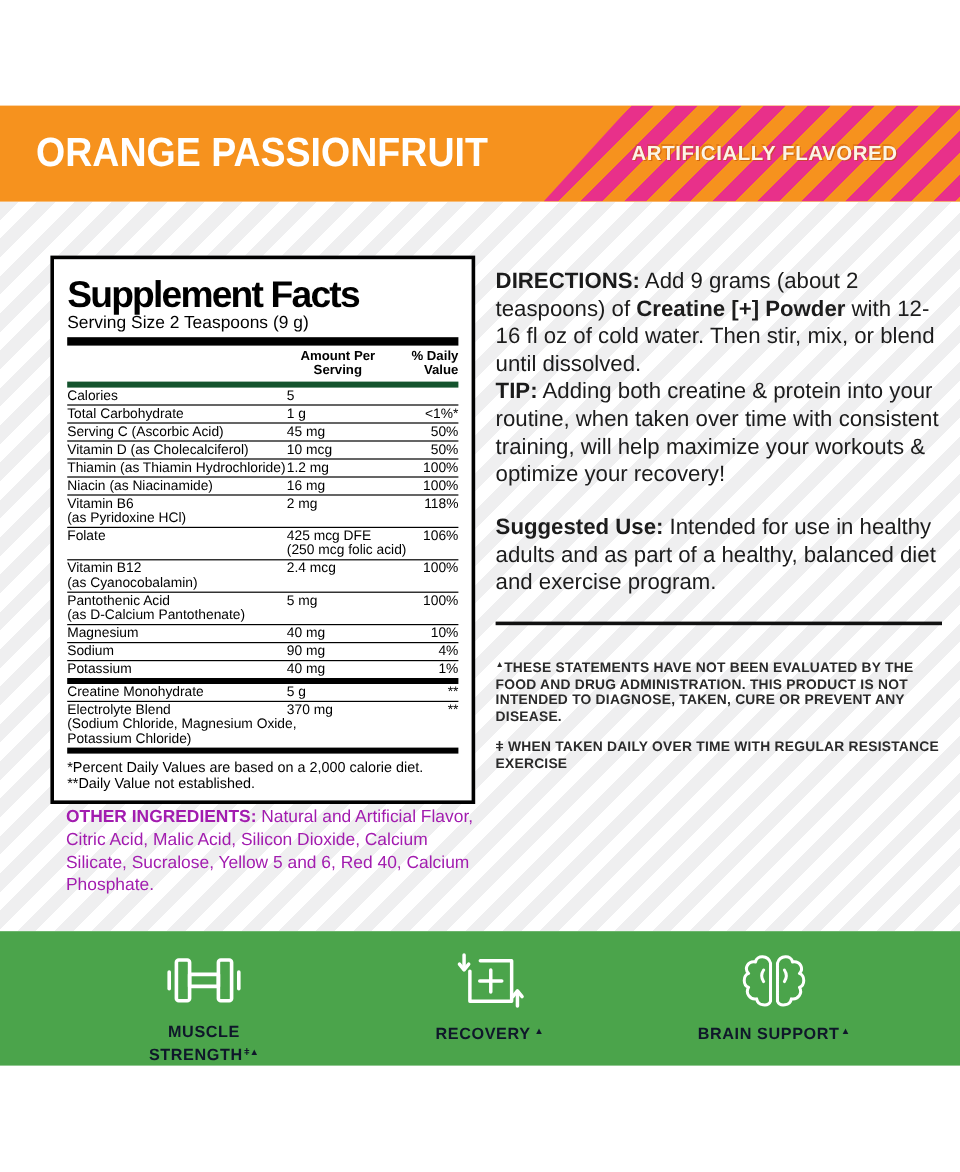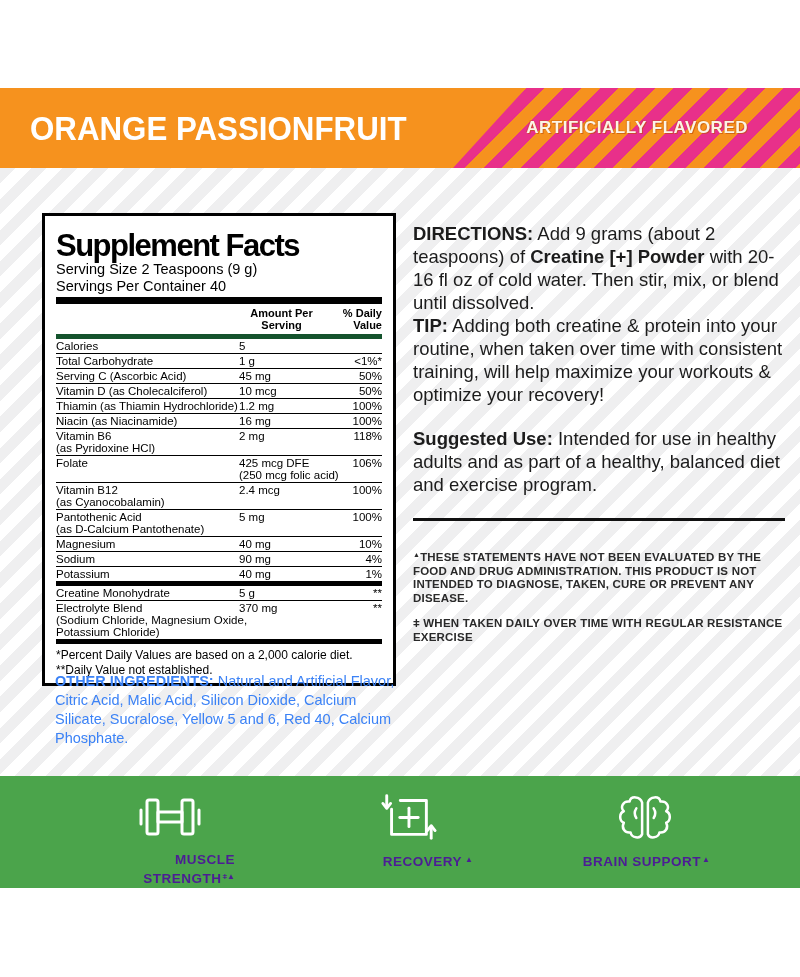--- a/index.html
+++ b/index.html
@@ -39,57 +39,56 @@
   .sf-row .l1{display:flex;}
   .cn{flex:0 0 183px;}
   .ca{flex:0 0 102px;}
   .cd{flex:1;text-align:right;}
   .subl{width:100%;}
   .suba{margin-left:183px;}
   .sf-foot{font-size:12px;line-height:14.5px;padding:4px 0 6px;}
 
   
   .other-ing{position:absolute;left:55px;top:672px;width:347px;
-    font-size:14.5px;line-height:19px;color:#3b82f6;}
+    font-size:14.5px;line-height:19px;color:#a21caf;}
   .b{font-weight:bold;}
 
   
   .right-col{position:absolute;left:413px;top:222px;width:378px;color:#1c1c1c;}
   .right-col p{margin:0;font-size:18.5px;line-height:23px;}
   .suggested{margin-top:21px !important;}
   .rc-divider{margin-top:22px;height:3px;background:#111;width:372px;}
   .rc-small{margin-top:27px !important;font-size:11.5px !important;line-height:13.5px !important;
     font-weight:bold;color:#2a2a2a;letter-spacing:.2px;}
   .rc-small2{margin-top:12px !important;}
   .sup-tri{font-size:7px;vertical-align:4px;}
 
   
   .footer{position:absolute;left:0;top:776px;width:800px;height:112px;background:#4BA44B;}
-  .benefit{position:absolute;top:12px;transform:translateX(-50%);width:130px;text-align:right;color:#4c1d95;}
+  .benefit{position:absolute;top:12px;transform:translateX(-50%);width:130px;text-align:center;color:#0f172a;}
   .icon-box{height:58px;display:flex;align-items:center;justify-content:center;margin-bottom:5px;}
   .b-label{font-size:13.5px;font-weight:bold;letter-spacing:.5px;line-height:17px;}
   .b-sup{font-size:8px;vertical-align:4px;margin-left:1px;letter-spacing:0;}
 </style>
 </head>
 <body>
 
 <div class="canvas">
 
   <div class="stripes-bg"></div>
 
   <div class="banner">
     <div class="banner-stripes"></div>
     <div class="banner-flavor">ORANGE PASSIONFRUIT</div>
     <div class="banner-badge">ARTIFICIALLY FLAVORED</div>
   </div>
 
   <div class="sf-panel">
     <div class="sf-title">Supplement Facts</div>
     <div class="sf-serving">Serving Size 2 Teaspoons (9 g)</div>
-    <div class="sf-serving">Servings Per Container 40</div>
     <div class="bar7"></div>
     <div class="sf-header">
       <div class="h-sp"></div>
       <div class="h-amt">Amount Per
 Serving</div>
       <div class="h-dv">% Daily
 Value</div>
     </div>
     <div id="sf-rows-main">
         <div class="sf-row">
@@ -210,21 +209,21 @@
     <div class="bar5"></div>
     <div class="sf-foot">
       <div>*Percent Daily Values are based on a 2,000 calorie diet.</div>
       <div>**Daily Value not established.</div>
     </div>
   </div>
 
   <div class="other-ing"><span class="b">OTHER INGREDIENTS:</span><span> Natural and Artificial Flavor, Citric Acid, Malic Acid, Silicon Dioxide, Calcium Silicate, Sucralose, Yellow 5 and 6, Red 40, Calcium Phosphate.</span></div>
 
   <div class="right-col">
-    <p><span class="b">DIRECTIONS:</span><span> Add 9 grams (about 2 teaspoons) of </span><span class="b">Creatine [+] Powder</span><span> with 20-16 fl oz of cold water. Then stir, mix, or blend until dissolved.</span></p>
+    <p><span class="b">DIRECTIONS:</span><span> Add 9 grams (about 2 teaspoons) of </span><span class="b">Creatine [+] Powder</span><span> with 12-16 fl oz of cold water. Then stir, mix, or blend until dissolved.</span></p>
     <p><span class="b">TIP:</span><span> Adding both creatine &amp; protein into your routine, when taken over time with consistent training, will help maximize your workouts &amp; optimize your recovery!</span></p>
     <p class="suggested"><span class="b">Suggested Use:</span><span> Intended for use in healthy adults and as part of a healthy, balanced diet and exercise program.</span></p>
     <div class="rc-divider"></div>
     <p class="rc-small"><span class="sup-tri">▲</span><span>THESE STATEMENTS HAVE NOT BEEN EVALUATED BY THE FOOD AND DRUG ADMINISTRATION. THIS PRODUCT IS NOT INTENDED TO DIAGNOSE, TAKEN, CURE OR PREVENT ANY DISEASE.</span></p>
     <p class="rc-small rc-small2"><span>ǂ</span><span> WHEN TAKEN DAILY OVER TIME WITH REGULAR RESISTANCE EXERCISE</span></p>
   </div>
 
   <div class="footer">
 
     <div class="benefit" style="left:170px">

